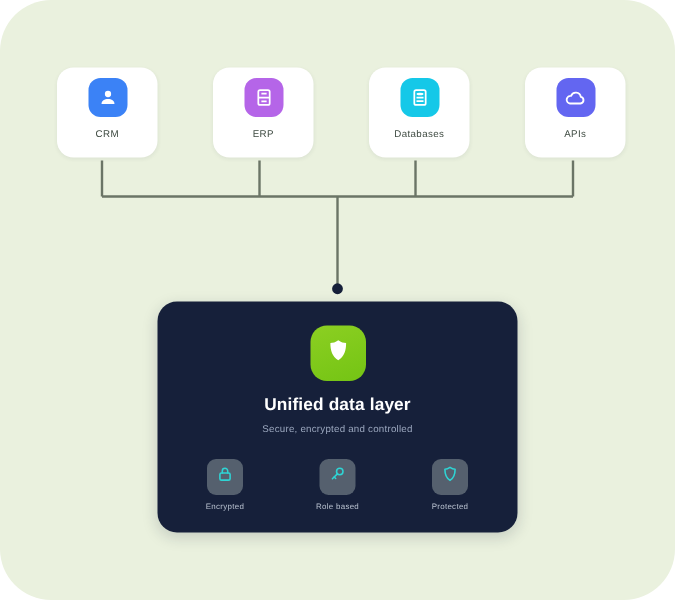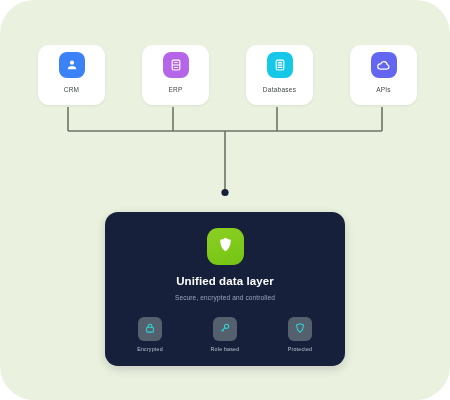--- a/index.html
+++ b/index.html
@@ -70,21 +70,21 @@
     position: absolute;
     left: 0; top: 0;
     width: 450px; height: 400px;
     pointer-events: none;
   }
 
   
   #hub-panel {
     position: absolute;
     left: 105px;
-    top: 212px;
+    top: 201px;
     width: 240px;
     height: 154px;
     background: #16203a;
     border-radius: 13px;
     box-shadow: 0 3px 10px rgba(22,32,58,.18);
     display: flex;
     flex-direction: column;
     align-items: center;
     box-sizing: border-box;
     padding-top: 16px;

